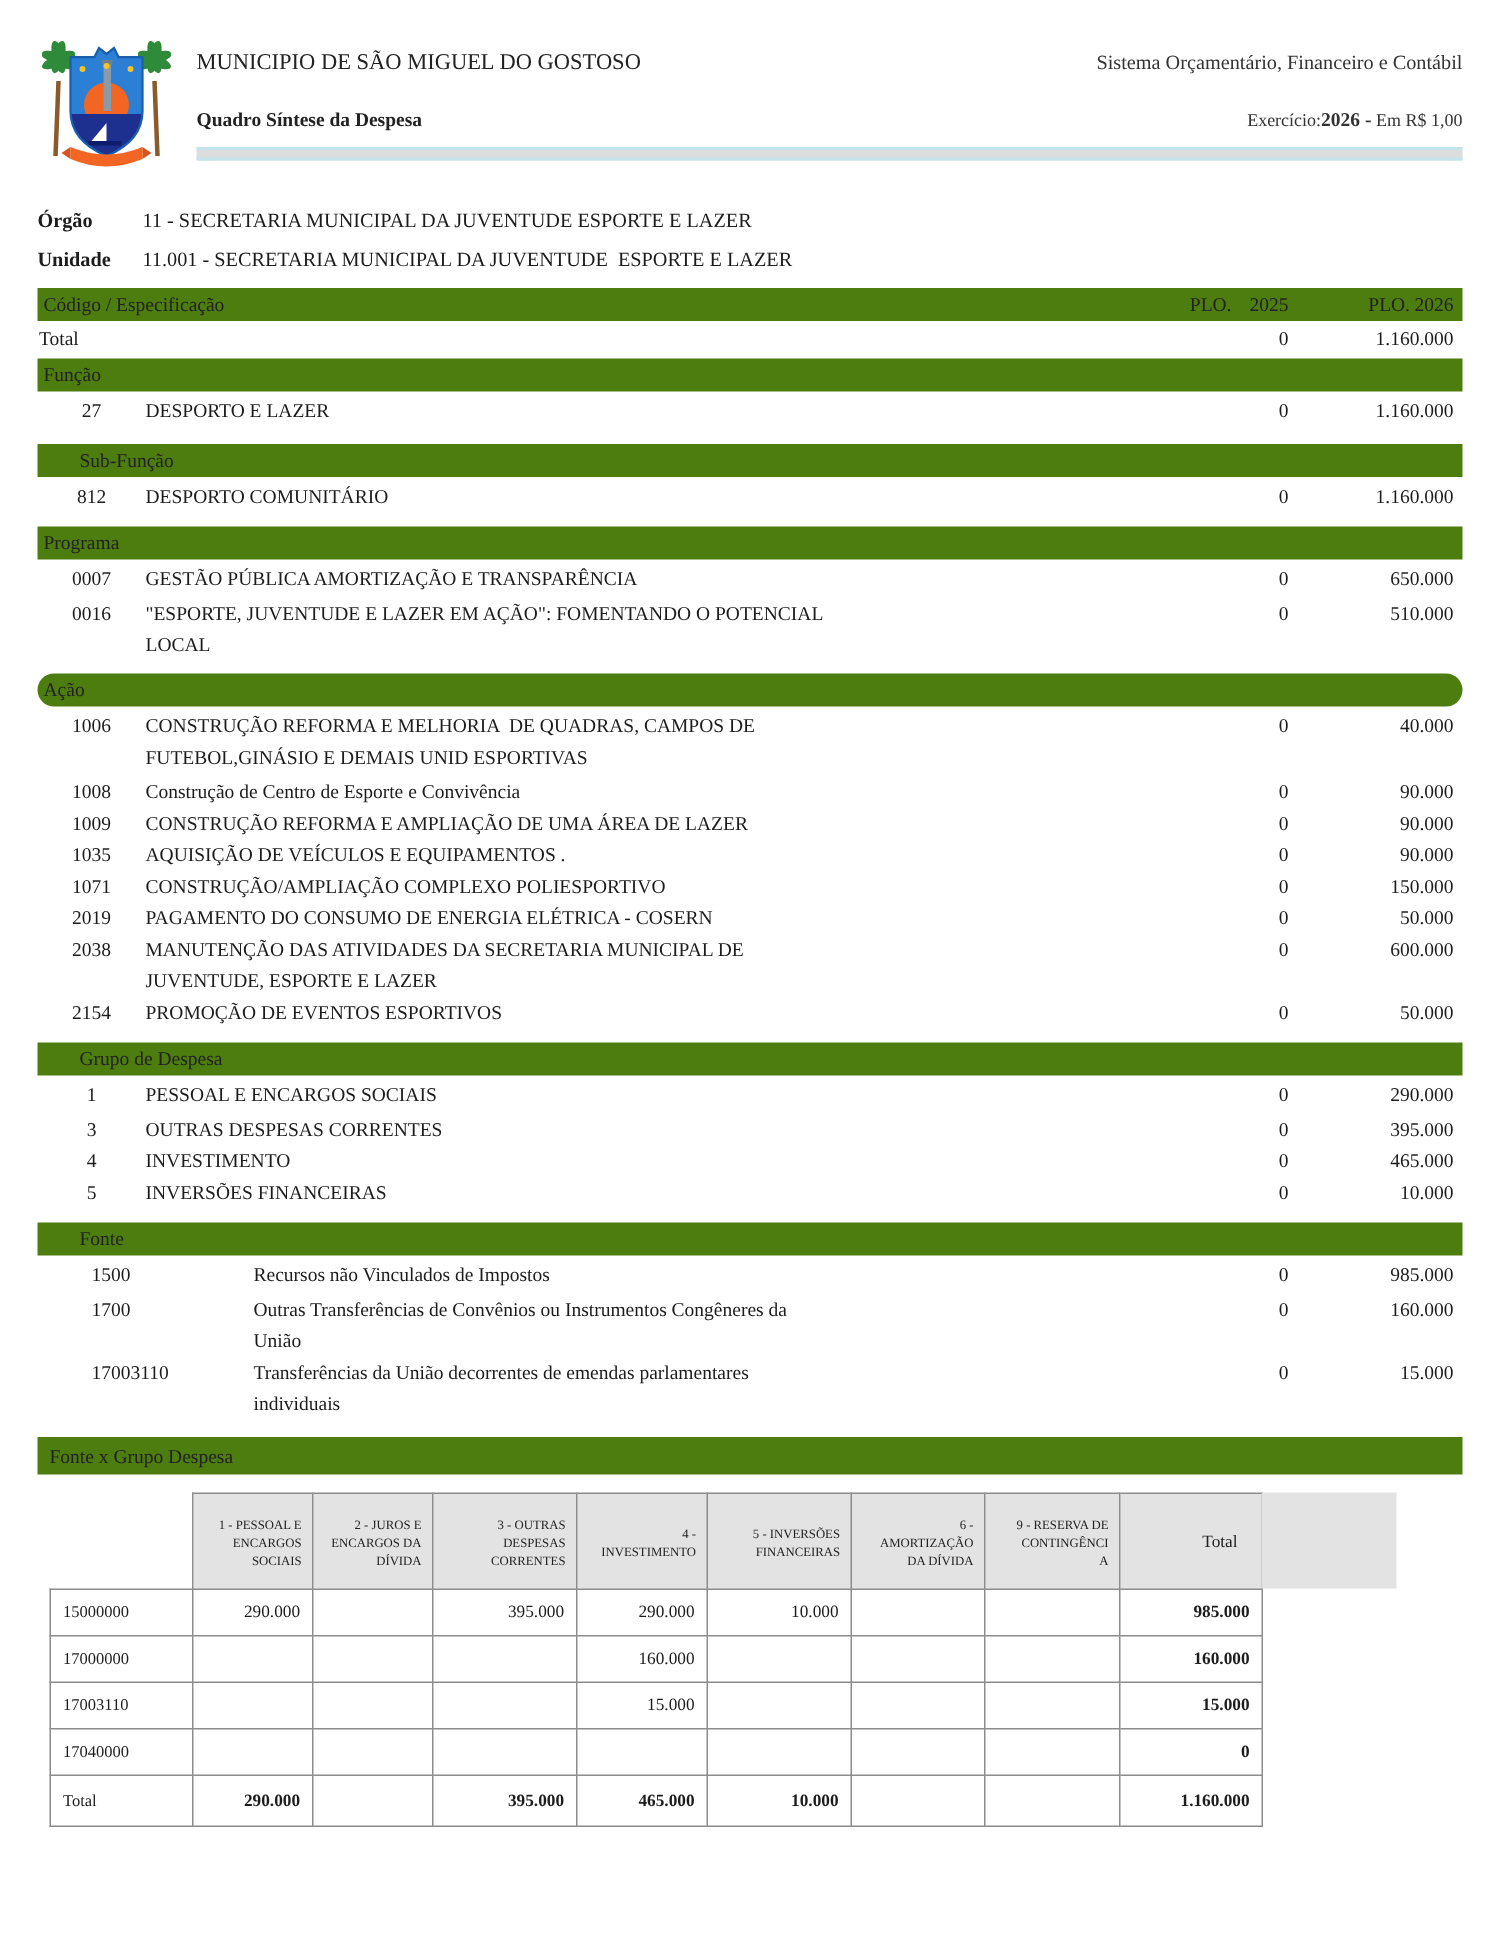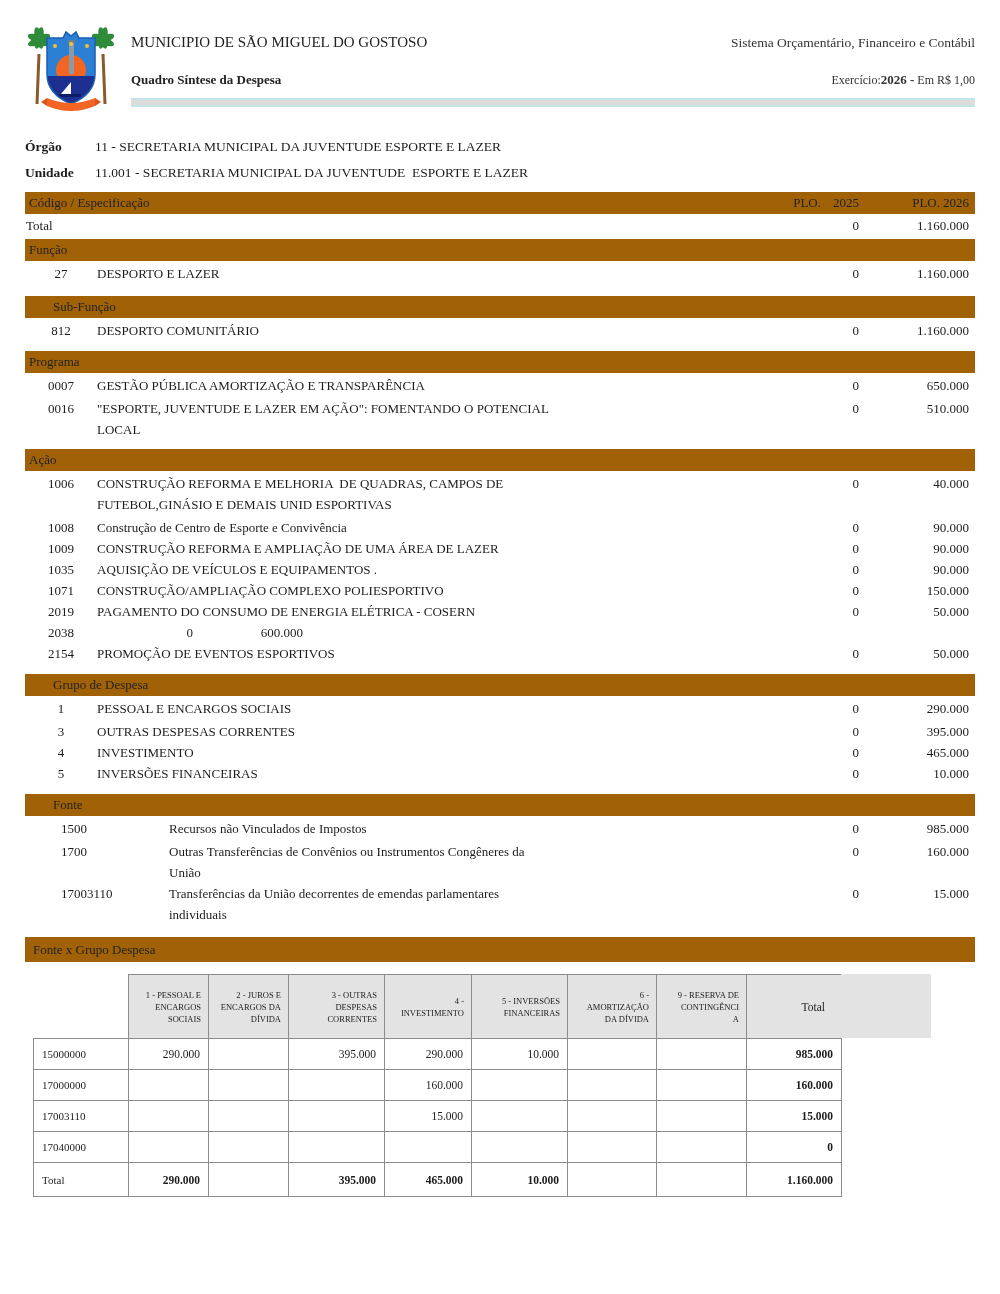--- a/index.html
+++ b/index.html
@@ -32,21 +32,21 @@
   }
 
   
   .meta { margin-top: 20px; }
   .meta-row { display: flex; line-height: 26px; font-size: 13.5px; }
   .meta-label { font-weight: bold; width: 70px; flex: 0 0 70px; }
   .meta-value { white-space: pre-wrap; }
 
   
   .band {
-    background: #a16207; height: 22px;
+    background: #4d7c0f; height: 22px;
     display: flex; align-items: center;
     font-size: 13px; color: #222;
     padding: 0 6px 0 4px;
   }
   .cols-band { justify-content: space-between; }
   .cols-right { display: flex; }
   .colh { display: flex; justify-content: flex-end; align-items: baseline; }
   .colh-25 { width: 96px; }
   .colh-25 .gap { width: 12px; }
   .colh-26 { width: 110px; }
@@ -58,21 +58,21 @@
   .drow .n25 { width: 96px; flex: 0 0 96px; text-align: right; }
   .drow .n26 { width: 110px; flex: 0 0 110px; text-align: right; }
 
   .total-row { height: 23px; align-items: center; }
   .total-row .desc { padding-left: 1px; }
 
   .fonte .code { width: 110px; flex: 0 0 110px; text-align: left; padding-left: 36px; }
   .fonte .desc { padding-left: 34px; }
 
   .mt2 { margin-top: 2px; } .mt6 { margin-top: 6px; } .mt8 { margin-top: 8px; }
-  .mt9 { margin-top: 9px; } .mt10 { margin-top: 10px; padding-left: 28px; } .mt12 { margin-top: 12px; }
+  .mt9 { margin-top: 9px; border-radius: 11px; } .mt10 { margin-top: 10px; padding-left: 28px; } .mt12 { margin-top: 12px; }
   .rowpad { padding-top: 2px; padding-bottom: 2px; }
 
   .xband { height: 25px; padding-left: 8px; }
 
   
   .xwrap { position: relative; margin-left: 8px; margin-top: 12px; }
   .ghost-strip { position: absolute; left: 808px; top: 0; width: 90px; height: 64px; background: #e3e3e3; }
   table.xtab { border-collapse: collapse; table-layout: fixed; width: 808px; }
   .xtab col.c-label { width: 95px; } .xtab col.c1 { width: 80px; } .xtab col.c2 { width: 80px; }
   .xtab col.c3 { width: 96px; } .xtab col.c4 { width: 87px; } .xtab col.c5 { width: 96px; }
@@ -274,20 +274,22 @@
     <span class="n26">150.000</span>
   </div>
   <div class="drow">
     <span class="code">2019</span>
     <span class="desc">PAGAMENTO DO CONSUMO DE ENERGIA ELÉTRICA - COSERN</span>
     <span class="n25">0</span>
     <span class="n26">50.000</span>
   </div>
   <div class="drow">
     <span class="code">2038</span>
+    <span class="desc">MANUTENÇÃO DAS ATIVIDADES DA SECRETARIA MUNICIPAL DE
+JUVENTUDE, ESPORTE E LAZER</span>
     <span class="n25">0</span>
     <span class="n26">600.000</span>
   </div>
   <div class="drow">
     <span class="code">2154</span>
     <span class="desc">PROMOÇÃO DE EVENTOS ESPORTIVOS</span>
     <span class="n25">0</span>
     <span class="n26">50.000</span>
   </div>
 

